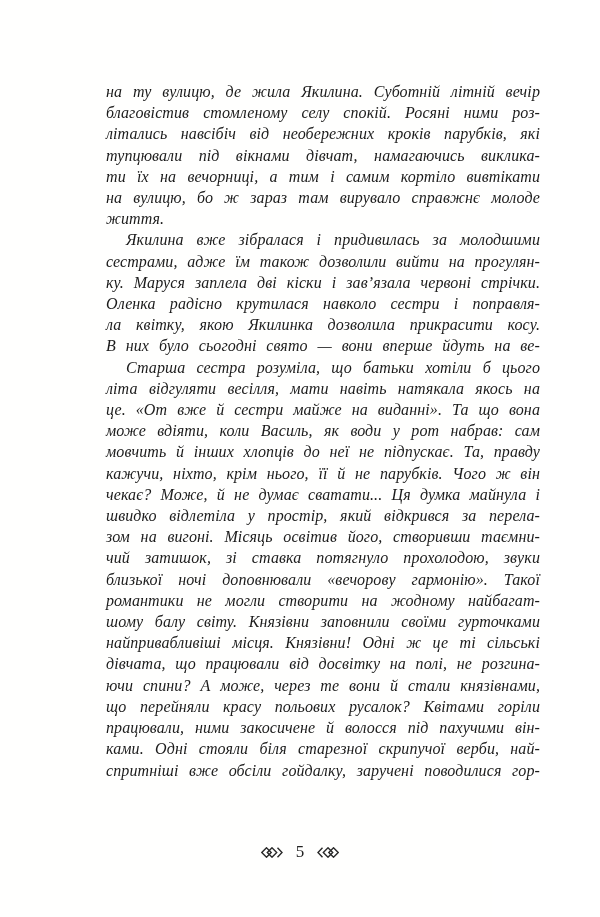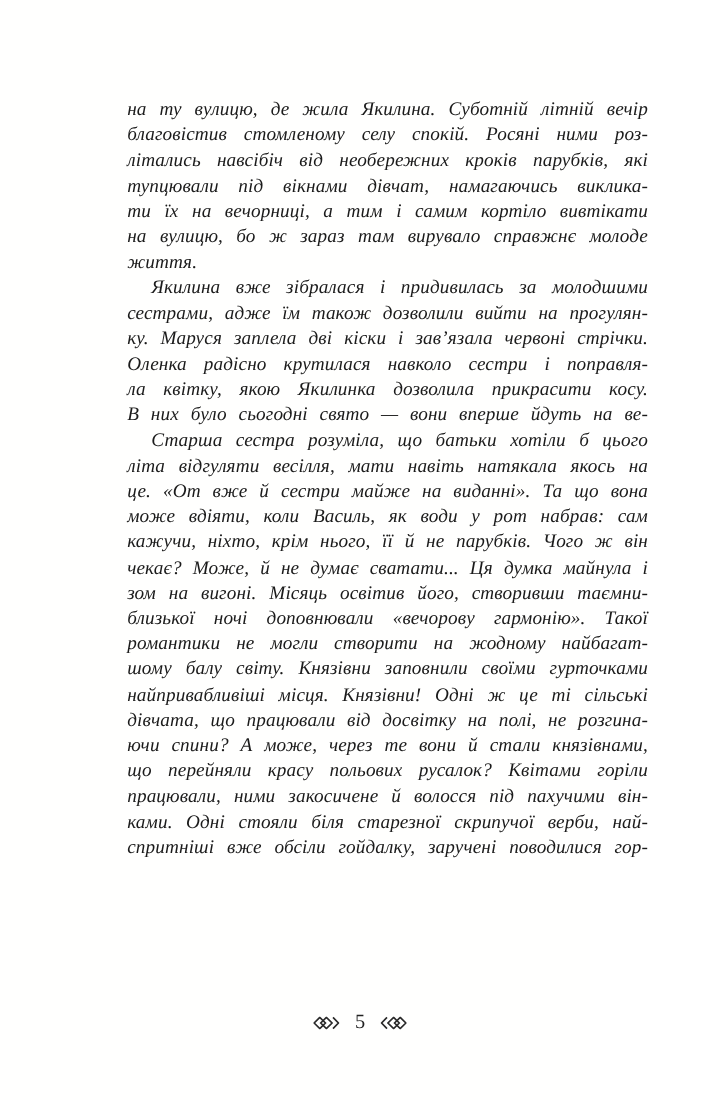--- a/index.html
+++ b/index.html
@@ -78,23 +78,26 @@
         <div class="line">ку. Маруся заплела дві кіски і зав’язала червоні стрічки.</div>
         <div class="line">Оленка радісно крутилася навколо сестри і поправля-</div>
         <div class="line">ла квітку, якою Якилинка дозволила прикрасити косу.</div>
         <div class="line">В них було сьогодні свято — вони вперше йдуть на ве-</div>
       </div>
       <div class="paragraph">
         <div class="line indent">Старша сестра розуміла, що батьки хотіли б цього</div>
         <div class="line">літа відгуляти весілля, мати навіть натякала якось на</div>
         <div class="line">це. «От вже й сестри майже на виданні». Та що вона</div>
         <div class="line">може вдіяти, коли Василь, як води у рот набрав: сам</div>
+        <div class="line">мовчить й інших хлопців до неї не підпускає. Та, правду</div>
         <div class="line">кажучи, ніхто, крім нього, її й не парубків. Чого ж він</div>
         <div class="line">чекає? Може, й не думає сватати... Ця думка майнула і</div>
+        <div class="line">швидко відлетіла у простір, який відкрився за перела-</div>
         <div class="line">зом на вигоні. Місяць освітив його, створивши таємни-</div>
+        <div class="line">чий затишок, зі ставка потягнуло прохолодою, звуки</div>
         <div class="line">близької ночі доповнювали «вечорову гармонію». Такої</div>
         <div class="line">романтики не могли створити на жодному найбагат-</div>
         <div class="line">шому балу світу. Князівни заповнили своїми гурточками</div>
         <div class="line">найпривабливіші місця. Князівни! Одні ж це ті сільські</div>
         <div class="line">дівчата, що працювали від досвітку на полі, не розгина-</div>
         <div class="line">ючи спини? А може, через те вони й стали князівнами,</div>
         <div class="line">що перейняли красу польових русалок? Квітами горіли</div>
         <div class="line">працювали, ними закосичене й волосся під пахучими він-</div>
         <div class="line">ками. Одні стояли біля старезної скрипучої верби, най-</div>
         <div class="line">спритніші вже обсіли гойдалку, заручені поводилися гор-</div>

